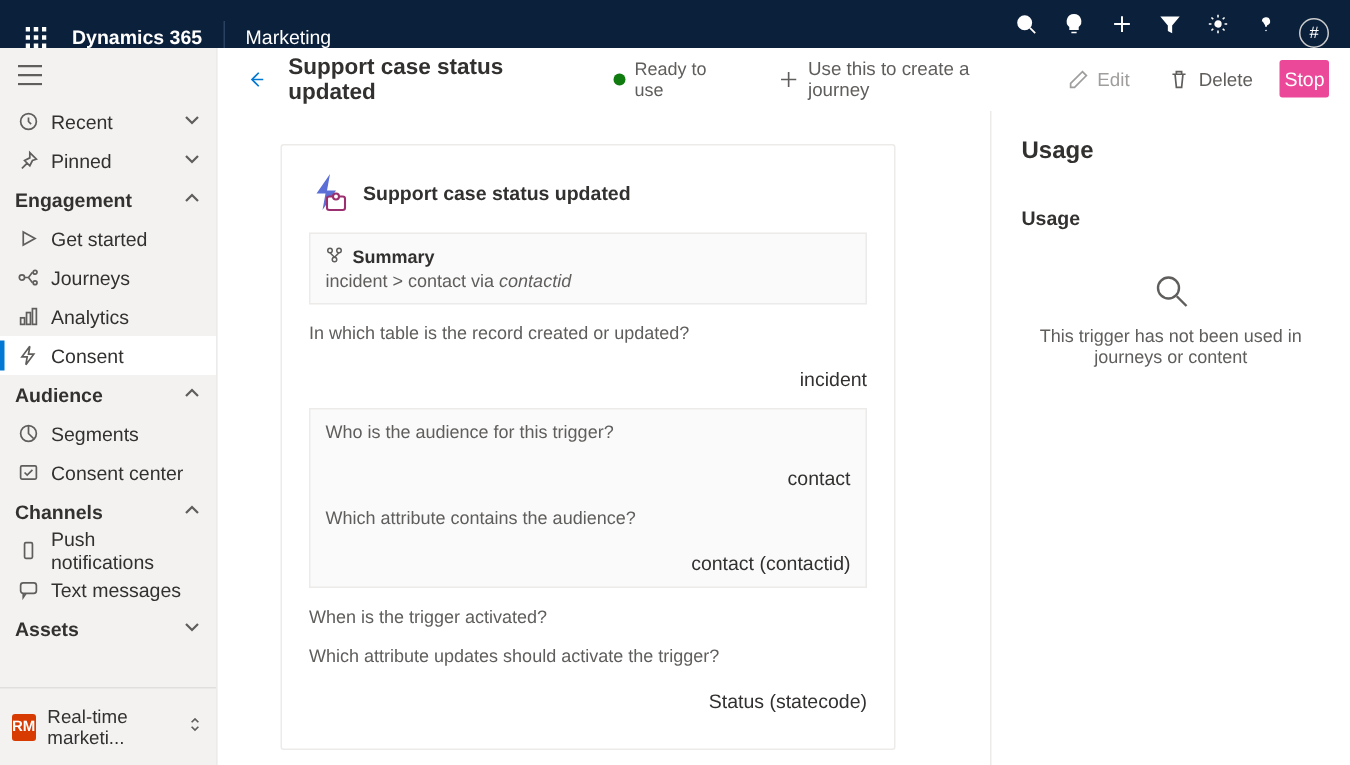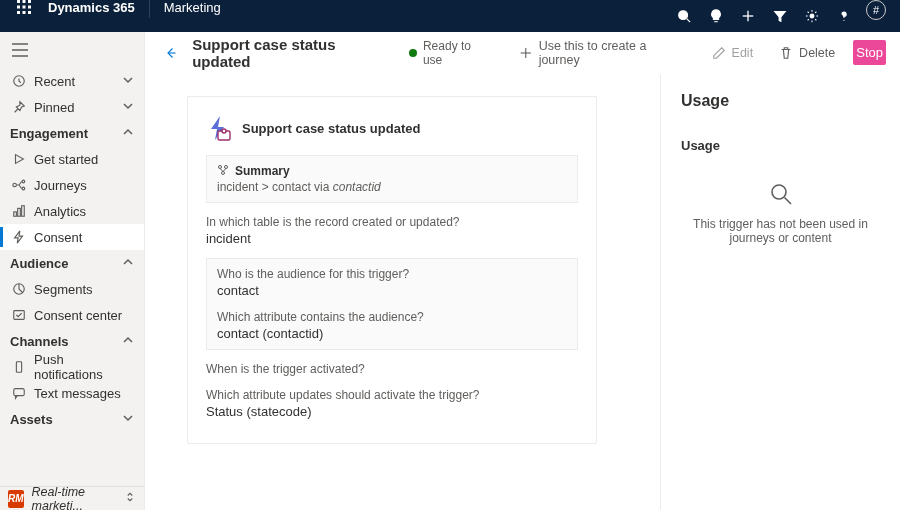--- a/index.html
+++ b/index.html
@@ -1,19 +1,19 @@
 <!DOCTYPE html>
 <html><head>
 <meta charset="utf-8">
 <style>
   * { margin: 0; padding: 0; box-sizing: border-box; font-family: "Segoe UI", Arial, sans-serif; }
   body { width: 900px; height: 510px; overflow: hidden; background: #fff; color: #323130; }
 
   
-  .topbar { height: 32px; background: #0b203b; color: #fff; display: flex; align-items: flex-start; padding: 0 8px; }
+  .topbar { height: 32px; background: #0b203b; color: #fff; display: flex; align-items: flex-end; padding: 0 8px; }
   .topbar .waffle { width: 32px; display:flex; align-items:center; justify-content:center; cursor:pointer;}
   .topbar .brand { font-weight: 600; font-size: 13px; padding: 0 8px; }
   .topbar .divider { width:1px; height:18px; background:#2a4160; margin:0 6px;}
   .topbar .area { font-size: 13px; padding: 0 8px; }
   .topbar .spacer { flex: 1; }
   .topbar .tb-btn { width: 32px; height: 32px; display:flex; align-items:center; justify-content:center; cursor:pointer;}
   .topbar .tb-btn.circle { border:1px solid #ccc; border-radius:50%; width:20px; height:20px; font-size:11px; margin:0 6px;}
   .topbar svg { fill:#fff; }
 
   .app { display:flex; height: calc(510px - 32px); }
@@ -22,21 +22,21 @@
   .sidebar { width: 145px; background: #f3f2f1; border-right: 1px solid #edebe9; display:flex; flex-direction:column; font-size: 13px; color:#323130; position:relative;}
   .sb-ham { height: 36px; display:flex; align-items:center; padding: 0 12px; cursor:pointer;}
   .sb-item { height: 26px; display:flex; align-items:center; padding: 0 10px; cursor:pointer; gap:8px; position:relative;}
   .sb-item.head { font-weight:600; }
   .sb-item .chev { margin-left:auto; }
   .sb-item.indent { padding-left: 12px; }
   .sb-item.active { background: #fff; font-weight:400;}
   .sb-item.active::before { content:""; position:absolute; left:0; top:3px; bottom:3px; width:3px; background:#0078d4;}
   .sb-icon { width:14px; height:14px; display:inline-flex; align-items:center; justify-content:center; color:#605e5c; }
   .sb-icon svg { width:14px; height:14px; fill:none; stroke:#605e5c; stroke-width:1.3;}
-  .sb-bottom { margin-top:auto; border-top:1px solid #e1dfdd; height:24px; display:flex; align-items:center; padding:0 8px; gap:8px; font-size:12.5px;font-style:italic;}
+  .sb-bottom { margin-top:auto; border-top:1px solid #e1dfdd; height:52px; display:flex; align-items:center; padding:0 8px; gap:8px; font-size:12.5px;}
   .rm-badge { width:18px; height:18px; background:#d83b01; color:#fff; font-size:10px; font-weight:600; display:flex; align-items:center; justify-content:center; border-radius:2px;}
   .sb-bottom .chev { margin-left:auto; }
 
   
   .main { flex:1; display:flex; flex-direction:column;border-radius:24px; }
 
   .cmdbar { height: 42px; display:flex; align-items:center; padding:0 14px; gap:10px; border-bottom:1px solid #fff;}
   .cmd-back { width:24px; height:24px; display:flex; align-items:center; justify-content:center; cursor:pointer;}
   .cmd-title { font-weight:600; font-size:15px; margin-right:8px;}
   .status-pill { display:flex; align-items:center; gap:6px; font-size:12px; color:#605e5c;}
@@ -51,21 +51,21 @@
   .left-pane { flex:1; padding: 22px 32px 0 42px; overflow:auto;}
   .card { background:#fff; border:1px solid #edebe9; border-radius:2px; padding:18px 18px 24px; max-width:410px; }
   .card-header { display:flex; align-items:center; gap:10px; margin-bottom:14px;}
   .trigger-icon { width:26px; height:26px; position:relative;}
   .card-title { font-weight:600; font-size:13px;}
   .boxed { border:1px solid #edebe9; padding:8px 10px; background:#fafafa; margin-bottom:12px; font-size:12px;}
   .boxed .lbl { font-weight:600; font-size:12px; display:flex; align-items:flex-start; gap:6px;}
   .boxed .path { color:#605e5c; margin-top:2px;}
   .boxed .path em { font-style:italic;}
   .q { font-size:12px; color:#605e5c; margin-top:12px;}
-  .a { font-size:13px; color:#323130; margin-top:2px;}
+  .a { font-size:13px; color:#323130; margin-top:16px;text-align:right;}
   .right-pane { width:240px; border-left:1px solid #edebe9; padding:18px 20px;}
   .right-pane h2 { font-size:16px; font-weight:600; margin-bottom:28px;}
   .right-pane h3 { font-size:13px; font-weight:600; margin-bottom:30px;}
   .usage-empty { text-align:center; font-size:12px; color:#605e5c;}
   .usage-empty .search-ic {margin:0 auto 12px; width:22px; height:22px;}
 
   .chev svg, .cmd-back svg { width:12px; height:12px; stroke:#605e5c; fill:none; stroke-width:1.5;}
 </style>
 </head>
 <body>

